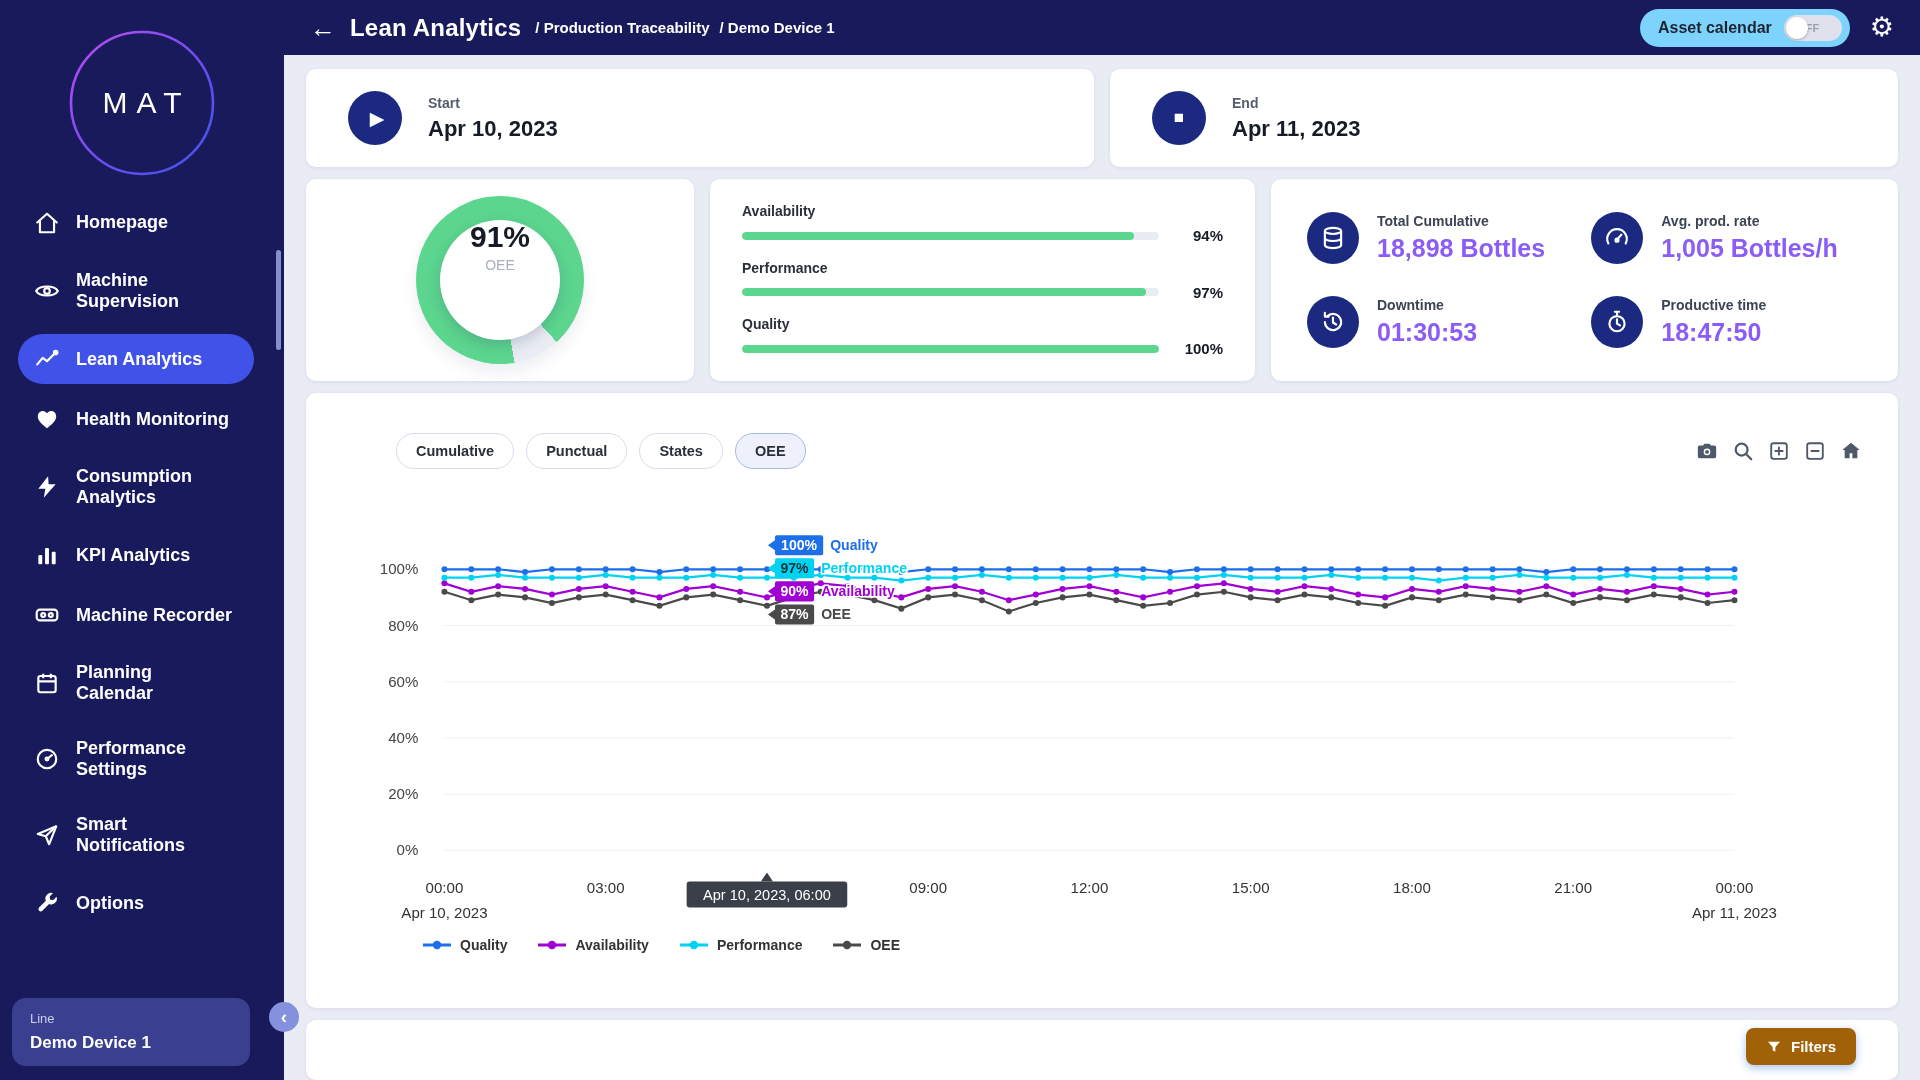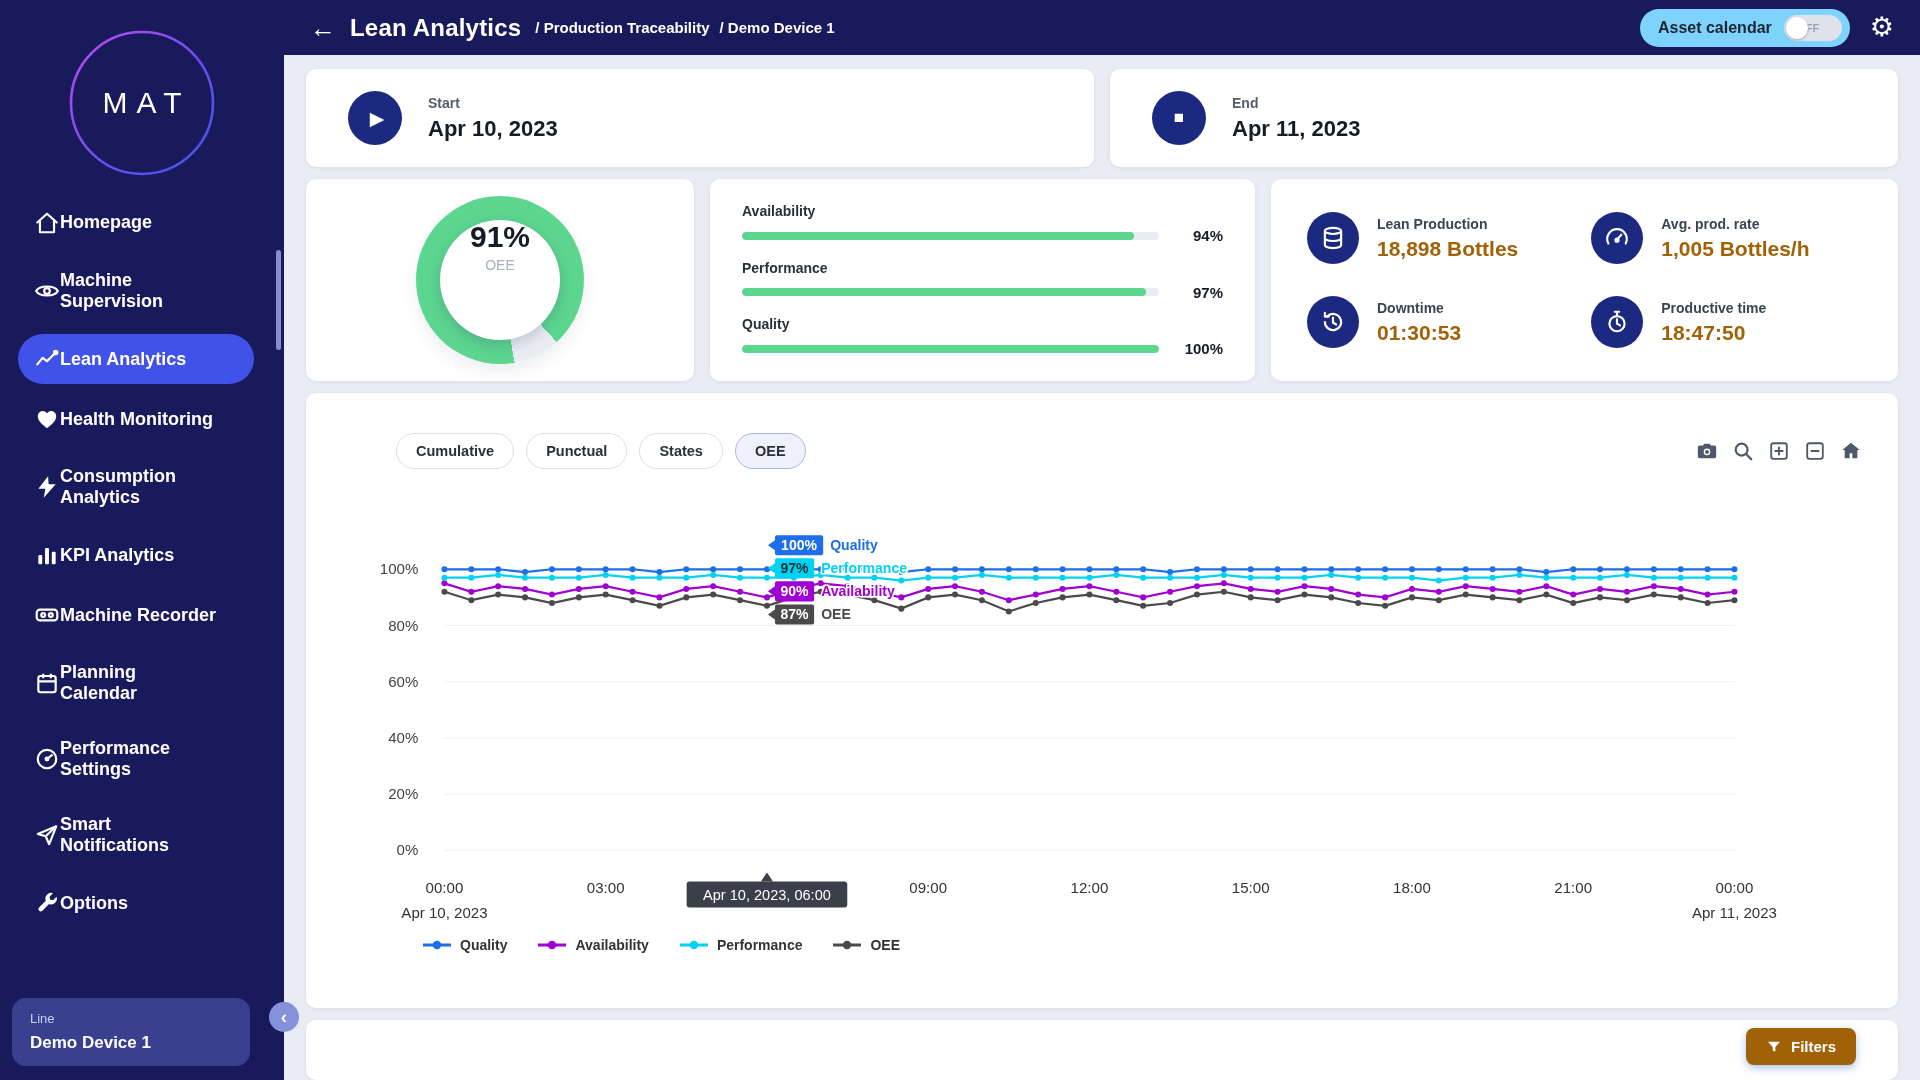--- a/index.html
+++ b/index.html
@@ -6,21 +6,21 @@
   html,body{width:1920px;height:1080px;overflow:hidden}
   body{font-family:"Liberation Sans",sans-serif;background:#e9ebf5;color:#161b26}
   .app{display:flex;width:1920px;height:1080px}
 
   
   .sidebar{position:relative;flex:0 0 284px;width:284px;background:#191a5c;color:#fff;z-index:4}
   .logo-wrap{position:relative;width:150px;height:150px;margin:28px auto 6px;display:flex;align-items:center;justify-content:center}
   .logo-ring{position:absolute;inset:0}
   .logo-text{font-size:30px;letter-spacing:9px;font-weight:400;padding-left:9px}
   .nav{display:flex;flex-direction:column;gap:10px;padding:14px 30px 0 18px}
-  .nav-item{display:flex;align-items:center;padding:12px 16px;border-radius:28px;cursor:pointer}
+  .nav-item{display:flex;align-items:center;gap:16px;padding:12px 16px;border-radius:28px;cursor:pointer}
   .nav-item.active{background:#4152e8}
   .nav-icon{width:26px;height:26px;flex:0 0 26px}
   .nav-icon svg{width:26px;height:26px;display:block}
   .nav-label{font-size:18px;font-weight:700;line-height:1.17;white-space:pre-line}
   .sidebar-scrollbar{position:absolute;right:3px;top:250px;width:5px;height:100px;border-radius:3px;background:#9aa3de;opacity:.85;cursor:pointer}
   .line-card{position:absolute;left:12px;right:34px;bottom:14px;background:#3a3f8f;border-radius:14px;padding:13px 18px;cursor:pointer}
   .line-label{font-size:13px;color:#c9cff2;margin-bottom:7px}
   .line-value{font-size:17px;font-weight:700;color:#ffffff}
   .collapse-btn{position:absolute;right:-15px;bottom:48px;width:30px;height:30px;border-radius:50%;border:none;background:#8691de;color:#fff;font-size:19px;font-weight:700;line-height:26px;cursor:pointer;z-index:9}
 
@@ -61,21 +61,21 @@
   .bar-head{font-size:14px;font-weight:700;color:#2a2f3a;margin-bottom:8px}
   .bar-line{display:flex;align-items:center;gap:16px}
   .bar-track{flex:1;height:8px;border-radius:4px;background:#e9edf3;overflow:hidden}
   .bar-fill{height:100%;border-radius:4px;background:#5cd68f}
   .bar-val{font-size:15px;font-weight:800;width:48px;text-align:right}
 
   .stats-card{flex:1;height:202px;display:grid;grid-template-columns:1.05fr 1fr;align-items:center;padding:20px 36px;row-gap:6px}
   .stat{display:flex;align-items:center;gap:18px}
   .stat .circle-icon{width:52px;height:52px}
   .stat-label{font-size:14px;font-weight:700;color:#3c4454;margin-bottom:5px}
-  .stat-value{font-size:21px;font-weight:800;color:#a16207}
+  .stat-value{font-size:25px;font-weight:800;color:#8b5cf6}
 
   .chart-card{flex:0 0 615px;padding:40px 28px 12px;display:flex;flex-direction:column}
   .chart-top{display:flex;align-items:center}
   .chart-tabs{display:flex;gap:12px;margin-left:62px}
   .tab{border:1px solid #d9dde8;background:#fff;border-radius:19px;padding:9px 19px;font-size:14.5px;font-weight:700;color:#2a2f3a;cursor:pointer;font-family:inherit}
   .tab.active{background:#eef1fb;border-color:#aab6e6}
   .chart-toolbar{margin-left:auto;display:flex;gap:14px;margin-right:8px}
   .tool-btn{width:22px;height:22px;border:none;background:none;padding:0;color:#4d5868;cursor:pointer}
   .tool-btn svg{width:22px;height:22px;display:block}
   .plot-wrap{margin-top:30px}
@@ -310,21 +310,21 @@
         <div class="card stats-card">
           <div class="stat">
             <div class="circle-icon">
                 <svg viewBox="0 0 24 24" fill="none" stroke="#fff" stroke-width="2">
                   <ellipse cx="12" cy="5.5" rx="7.5" ry="2.8"></ellipse>
                   <path d="M4.5 5.5v13c0 1.6 3.4 2.8 7.5 2.8s7.5-1.2 7.5-2.8v-13"></path>
                   <path d="M4.5 12c0 1.6 3.4 2.8 7.5 2.8s7.5-1.2 7.5-2.8"></path>
                 </svg>
               </div>
             <div>
-              <div class="stat-label">Lean Production</div>
+              <div class="stat-label">Total Cumulative</div>
               <div class="stat-value">18,898 Bottles</div>
             </div>
           </div>
           <div class="stat">
             <div class="circle-icon">
                 <svg viewBox="0 0 24 24" fill="none" stroke="#fff" stroke-width="2">
                   <path d="M4 17a9 9 0 1 1 16 0" stroke-linecap="round"></path>
                   <path d="M12 13.5 16 9" stroke-linecap="round"></path>
                   <circle cx="12" cy="14" r="1.4" fill="#fff"></circle>
                 </svg>

